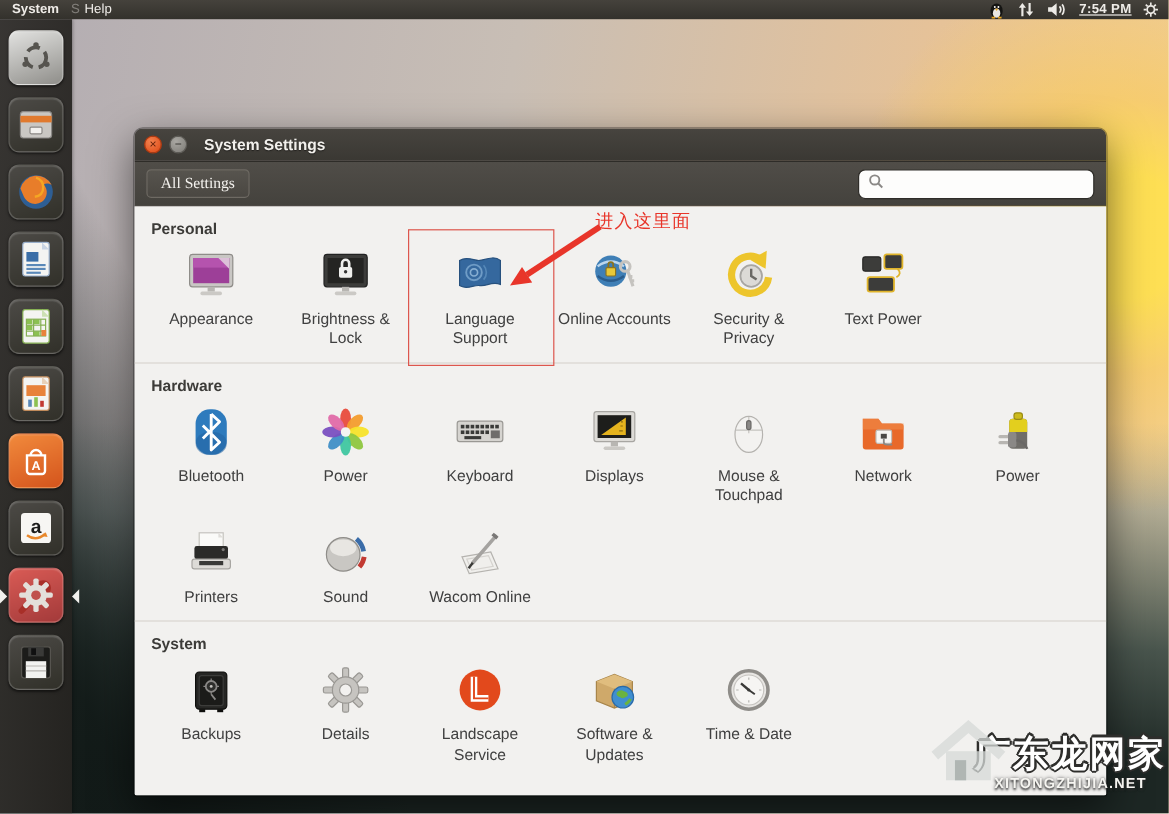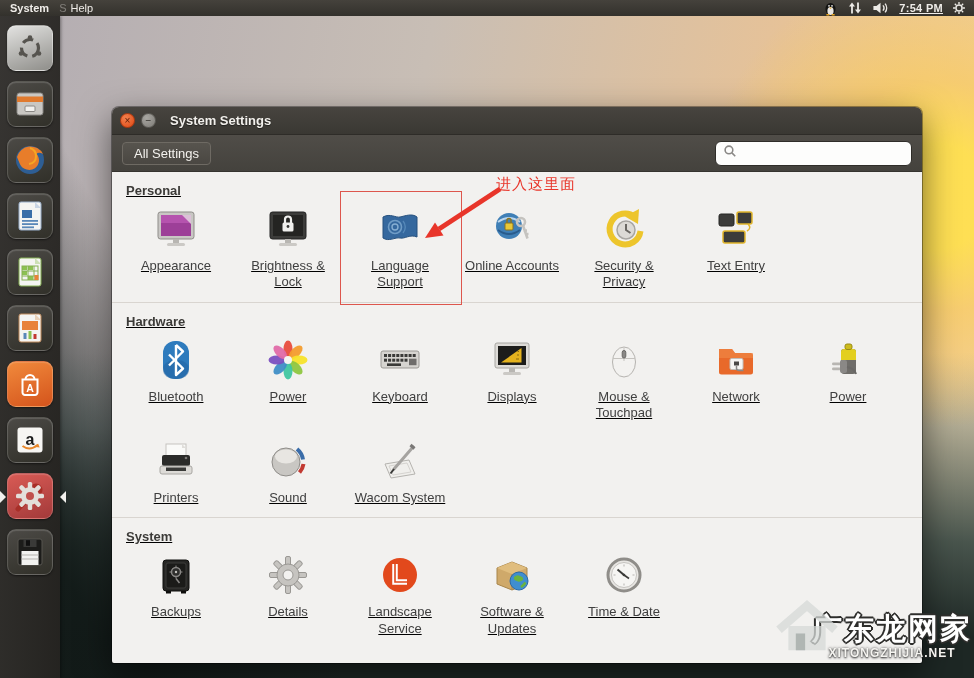--- a/index.html
+++ b/index.html
@@ -69,29 +69,29 @@
   .wbtn.close{ background:radial-gradient(circle at 35% 30%,#f4814e,#dd4814); color:#5e1d07; border:1px solid #b23a10; }
   .wbtn.min{ background:radial-gradient(circle at 35% 30%,#a9a7a2,#7d7b76); color:#2e2c28; border:1px solid #5f5d58; }
   .wtitle{ color:#f2f0ec; font-weight:bold; font-size:13px; margin-left:8px; text-shadow:0 1px 1px rgba(0,0,0,.5); }
 
   .toolbar{
     height:37px; flex:0 0 37px; background:linear-gradient(180deg,#504d48,#44423d);
     display:flex; align-items:center; padding:0 10px; border-bottom:1px solid #36342f;
   }
   .allsettings{
     background:linear-gradient(180deg,#57544e,#4a4742); border:1px solid #6e6a63; border-radius:4px;
-    color:#f4f2ee; font-size:13px; padding:3px 11px; font-family:Liberation Sans, sans-serif; cursor:default;
+    color:#f4f2ee; font-size:13px; padding:3px 11px; font-family:Liberation Serif, serif; cursor:default;
   }
   .searchbox{
     margin-left:auto; width:197px; height:25px; background:#fdfdfc; border:1px solid #2f2d29; border-radius:6px;
     display:flex; align-items:center; padding:0 7px; gap:5px;
   }
   .searchbox input{ border:none; outline:none; flex:1; font-size:12px; background:transparent; font-family:inherit; color:#333; }
 
-  .content{ flex:1; background:#f2f1ef; position:relative; overflow:hidden;text-decoration:underline; }
+  .content{ flex:1; background:#f2f1ef; position:relative; overflow:hidden; }
   .section{ padding:8px 8px 0 8px; border-bottom:1px solid #d9d5d0; }
   .section:last-child{ border-bottom:none; }
   .section-title{ font-size:13px; font-weight:bold; color:#3c3b38; margin:3px 0 2px 6px; }
   .grid{ display:flex; flex-wrap:wrap; }
   .cell{
     width:112px; display:flex; flex-direction:column; align-items:center;
     padding:5px 0 11px 0; position:relative; cursor:default;
   }
   .cell .icn{ width:48px; height:48px; display:block; }
   .cell .icn svg{ width:48px; height:48px; display:block; }
@@ -363,21 +363,21 @@
               </div>
               <div class="cell">
                 <span class="icn">
                   <svg viewBox="0 0 48 48">
                     <rect x="7" y="9" width="15" height="12" rx="2" fill="#3c3c3a" stroke="#262624"></rect>
                     <rect x="25" y="7" width="15" height="12" rx="2" fill="#3c3c3a" stroke="#e0b42a" stroke-width="1.5"></rect>
                     <rect x="11" y="26" width="22" height="12" rx="2" fill="#3c3c3a" stroke="#e0b42a" stroke-width="1.5"></rect>
                     <path d="M36 19 q4 4 -1 7" stroke="#e0b42a" fill="none" stroke-width="1.5"></path>
                   </svg>
                 </span>
-                <span class="lbl">Text Entry</span>
+                <span class="lbl">Text Power</span>
               </div>
             </div>
           </div>
           <div class="section">
             <div class="section-title">Hardware</div>
             <div class="grid">
               <div class="cell">
                 <span class="icn">
                   <svg viewBox="0 0 48 48">
                     <rect x="11" y="5" width="26" height="38" rx="12" fill="#2e7bbd"></rect>
@@ -504,21 +504,21 @@
               <div class="cell">
                 <span class="icn">
                   <svg viewBox="0 0 48 48">
                     <path d="M9 27 L33 23 L39 37 L15 41 Z" fill="#f0efec" stroke="#b5b3af"></path>
                     <path d="M13 29 L31 26 L35 35 L17 38 Z" fill="none" stroke="#d5d3cf"></path>
                     <path d="M18 32 L37 10" stroke="#a5a3a0" stroke-width="3" stroke-linecap="round"></path>
                     <path d="M18 32 l-3.5 4.5" stroke="#3a3a38" stroke-width="2"></path>
                     <path d="M34.5 8 l4 3.5" stroke="#7a7876" stroke-width="3"></path>
                   </svg>
                 </span>
-                <span class="lbl">Wacom System</span>
+                <span class="lbl">Wacom Online</span>
               </div>
             </div>
           </div>
           <div class="section">
             <div class="section-title">System</div>
             <div class="grid">
               <div class="cell">
                 <span class="icn">
                   <svg viewBox="0 0 48 48">
                     <rect x="11" y="9" width="26" height="31" rx="3" fill="#262624" stroke="#0e0e0c"></rect>

